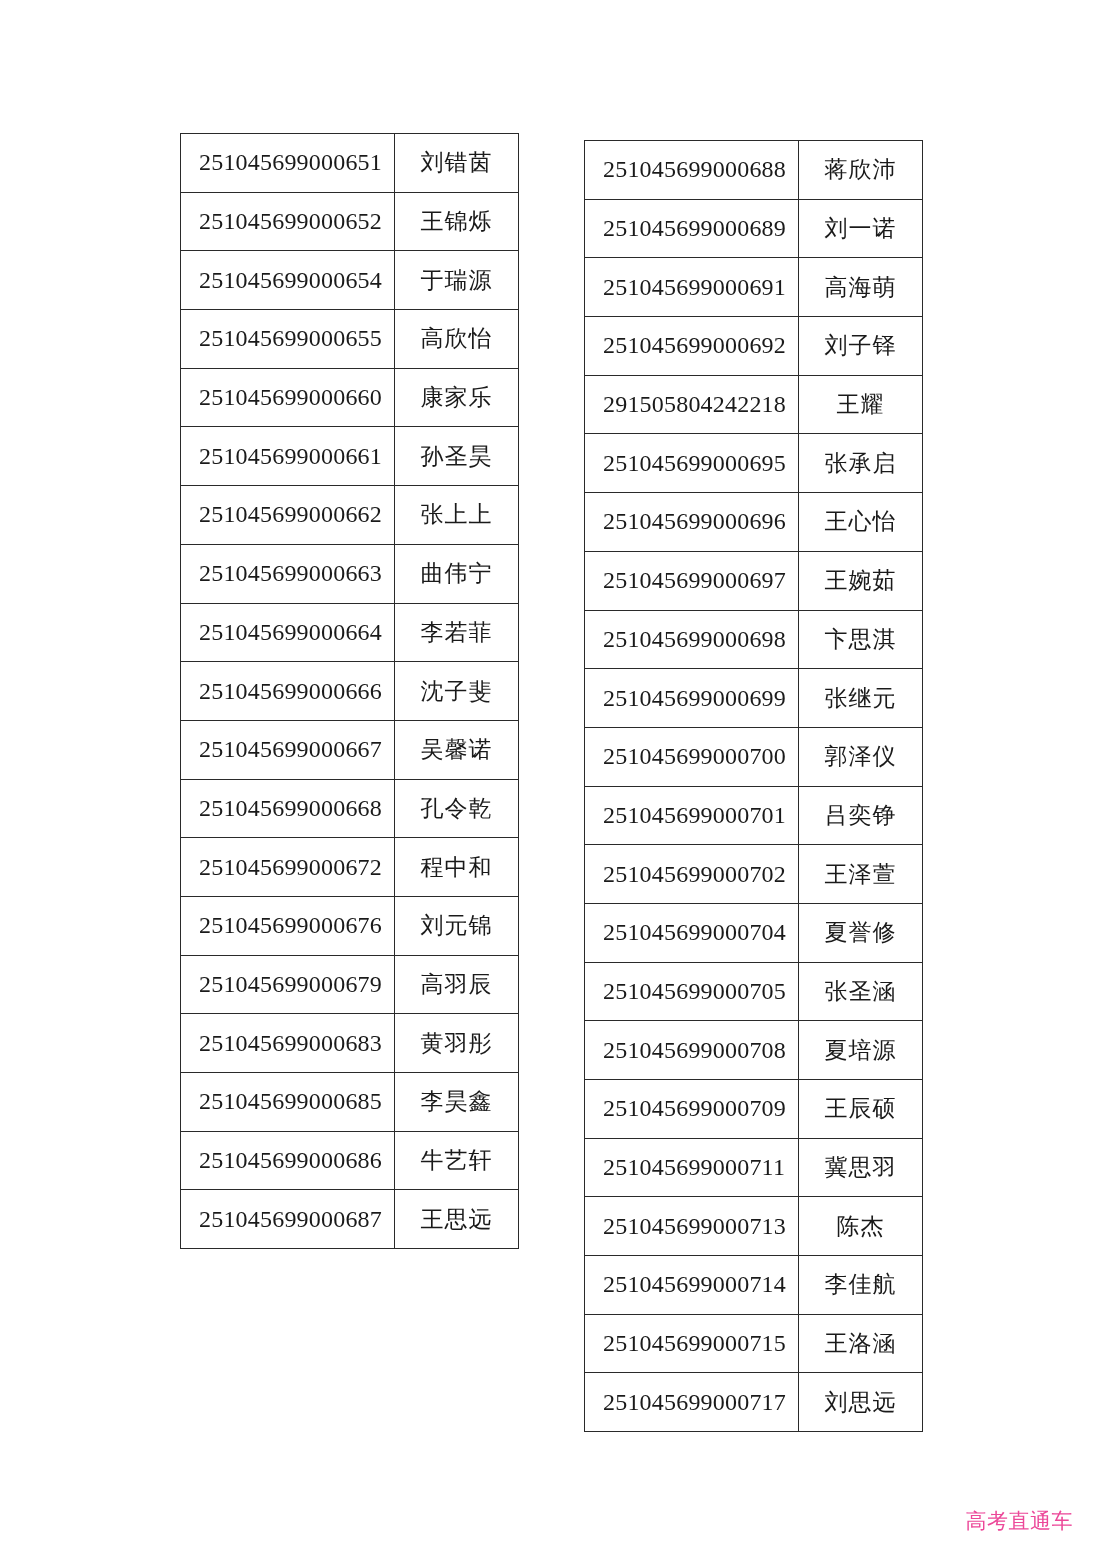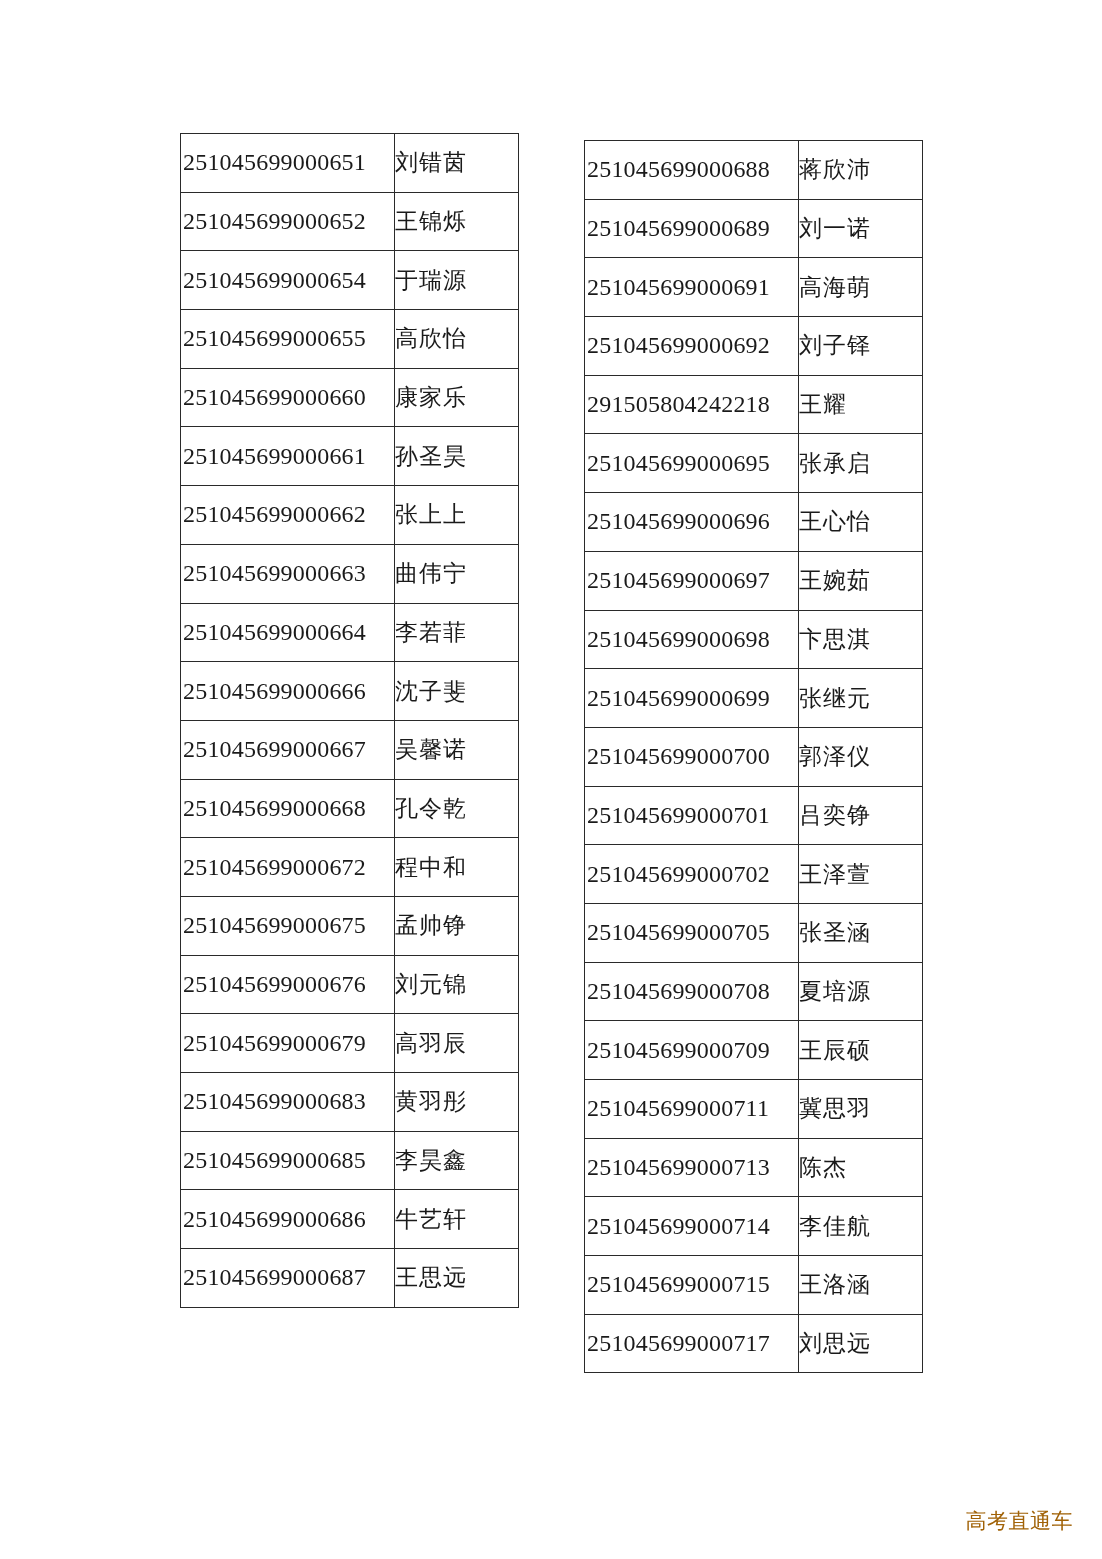--- a/index.html
+++ b/index.html
@@ -26,37 +26,38 @@
     .roster-table td {
       border: 1.3px solid #2a2a2a;
       height: 57.7px;
       padding: 0;
       font-size: 24px;
       white-space: nowrap;
     }
     .roster-table td.id-cell {
       width: 214px;
       text-align: left;
-      padding-left: 2px;
+      padding-left: 18px;
       box-sizing: border-box;
       letter-spacing: 0.2px;
     }
     .roster-table td.name-cell {
       width: 123px;
+      text-align: center;
       font-family: "DejaVu Sans", "Liberation Sans", sans-serif;
       font-size: 23px;
       letter-spacing: 1px;
     }
     .watermark {
       position: absolute;
       right: 29px;
       top: 1507px;
       font-family: "DejaVu Sans", "Liberation Sans", sans-serif;
       font-size: 21px;
-      color: #a16207;
+      color: #ec4899;
       letter-spacing: 0.5px;
     }
   </style>
 </head>
 <body>
 
 <table class="roster-table left">
   <tbody id="left-body">
       <tr>
         <td class="id-cell">251045699000651</td>
@@ -104,24 +105,20 @@
       </tr>
       <tr>
         <td class="id-cell">251045699000668</td>
         <td class="name-cell">孔令乾</td>
       </tr>
       <tr>
         <td class="id-cell">251045699000672</td>
         <td class="name-cell">程中和</td>
       </tr>
       <tr>
-        <td class="id-cell">251045699000675</td>
-        <td class="name-cell">孟帅铮</td>
-      </tr>
-      <tr>
         <td class="id-cell">251045699000676</td>
         <td class="name-cell">刘元锦</td>
       </tr>
       <tr>
         <td class="id-cell">251045699000679</td>
         <td class="name-cell">高羽辰</td>
       </tr>
       <tr>
         <td class="id-cell">251045699000683</td>
         <td class="name-cell">黄羽彤</td>
@@ -189,20 +186,24 @@
       </tr>
       <tr>
         <td class="id-cell">251045699000701</td>
         <td class="name-cell">吕奕铮</td>
       </tr>
       <tr>
         <td class="id-cell">251045699000702</td>
         <td class="name-cell">王泽萱</td>
       </tr>
       <tr>
+        <td class="id-cell">251045699000704</td>
+        <td class="name-cell">夏誉修</td>
+      </tr>
+      <tr>
         <td class="id-cell">251045699000705</td>
         <td class="name-cell">张圣涵</td>
       </tr>
       <tr>
         <td class="id-cell">251045699000708</td>
         <td class="name-cell">夏培源</td>
       </tr>
       <tr>
         <td class="id-cell">251045699000709</td>
         <td class="name-cell">王辰硕</td>

